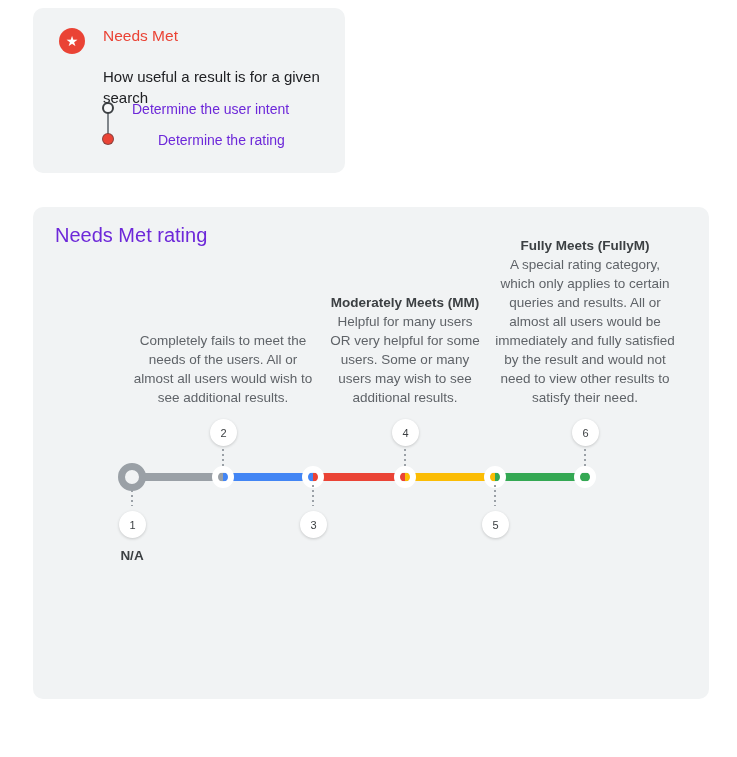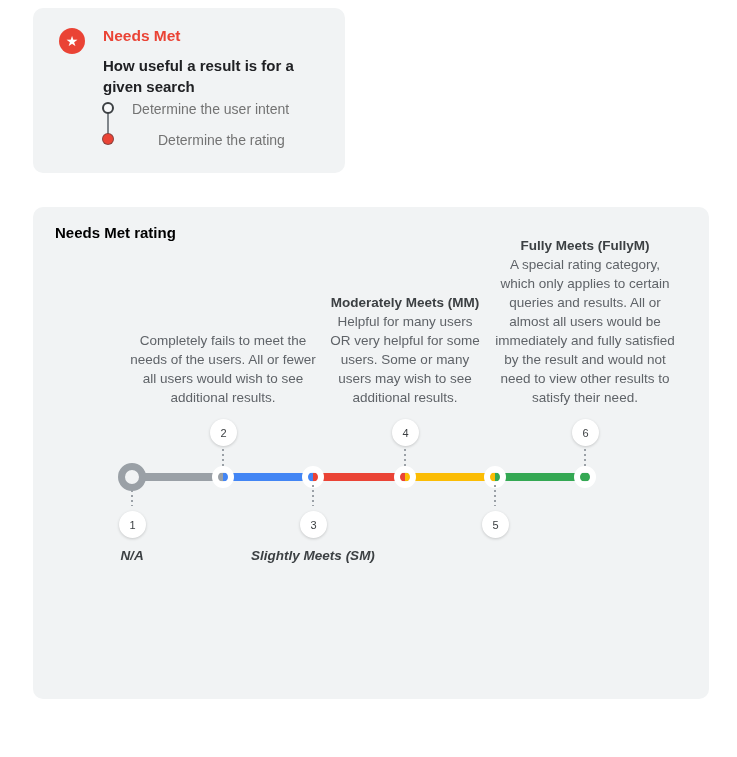--- a/index.html
+++ b/index.html
@@ -8,40 +8,40 @@
   .page { position:relative; width:737px; height:757px; overflow:hidden; }
 
   .card { position:absolute; background:#f1f3f4; border-radius:10px; }
   #intro-card { left:33px; top:8px; width:312px; height:165px; }
   #rating-card { left:33px; top:207px; width:676px; height:492px; }
 
   
   .badge { position:absolute; left:26px; top:20px; width:26px; height:26px;
     border-radius:50%; display:flex; align-items:center; justify-content:center;
     color:#fff; font-size:14px; line-height:1; }
-  .intro-title { position:absolute; left:70px; top:19px; font-size:15.5px; font-weight:bold; }
-  .intro-subtitle { position:absolute; left:70px; top:47px; width:220px;
-    font-size:15px; font-weight:bold; color:#202124; line-height:21px; }
+  .intro-title { position:absolute; left:70px; top:19px; font-size:15.5px; font-weight:normal; }
+  .intro-subtitle { position:absolute; left:70px; top:58px; width:220px;
+    font-size:15px; font-weight:normal; color:#202124; line-height:21px; }
   .step-line { position:absolute; left:74px; top:100px; width:2px; height:31px; background:#80868b; }
   .step-dot { position:absolute; width:12px; height:12px; border-radius:50%; }
   .step-dot.open { left:69px; top:94px; background:#f8f9fa; border:2px solid #3c4043; }
   .step-dot.filled { left:69px; top:125px; border:1px solid rgba(60,64,67,.55); }
-  .step-label { position:absolute; left:99px; font-size:14px; color:#737373; }
+  .step-label { position:absolute; left:99px; font-size:14px; color:#6d28d9; }
   .step-label.first { top:93px; }
   .step-label.second { top:124px;margin-left:26px; }
 
   
-  .rating-title { position:absolute; left:22px; top:17px; font-size:15px;
-    font-weight:bold; color:#000000; }
+  .rating-title { position:absolute; left:22px; top:17px; font-size:20px;
+    font-weight:normal; color:#6d28d9; }
 
   .col { position:absolute; text-align:center; }
   .col h4 { font-size:13.5px; font-weight:bold; color:#3c4043; line-height:19px; }
   .col p { font-size:13.5px; color:#5f6368; line-height:19px; }
   .col.above { bottom:292px; }
-  .col.below { top:339px;font-style:italic; }
+  .col.below { top:339px; }
   #col-failsm { left:95px; width:190px; }
   #col-mm     { left:294px; width:156px; }
   #col-fullym { left:462px; width:180px; }
   #col-na     { left:69px;  width:60px; }
   #col-sm     { left:172px; width:216px; }
   #col-hm     { left:390px; width:144px; }
 
   .seg { position:absolute; top:266px; height:8px; }
   #seg-gray   { left:99px;  width:91px; }
   #seg-blue   { left:190px; width:90px; }
@@ -88,21 +88,21 @@
     <div class="step-dot open"></div>
     <div class="step-dot filled" style="background-color: rgb(234, 67, 53);"></div>
     <div class="step-label first">Determine the user intent</div>
     <div class="step-label second">Determine the rating</div>
   </section>
 
   <section class="card" id="rating-card">
     <h2 class="rating-title">Needs Met rating</h2>
 
     <div class="col above" id="col-failsm">
-      <p>Completely fails to meet the needs of the users. All or fewer all users would wish to see additional results.</p>
+      <p>Completely fails to meet the needs of the users. All or almost all users would wish to see additional results.</p>
     </div>
     <div class="col above" id="col-mm">
       <h4>Moderately Meets (MM)</h4>
       <p>Helpful for many users OR very helpful for some users. Some or many users may wish to see additional results.</p>
     </div>
     <div class="col above" id="col-fullym">
       <h4>Fully Meets (FullyM)</h4>
       <p>A special rating category, which only applies to certain queries and results. All or almost all users would be immediately and fully satisfied by the result and would not need to view other results to satisfy their need.</p>
     </div>
 
@@ -132,17 +132,16 @@
     <div class="dots below" id="dots-5"></div>
 
     <div class="num-circle below" id="num-1">1</div>
     <div class="num-circle below" id="num-3">3</div>
     <div class="num-circle below" id="num-5">5</div>
 
     <div class="col below" id="col-na">
       <h4>N/A</h4>
     </div>
     <div class="col below" id="col-sm">
-      <h4>Slightly Meets (SM)</h4>
     </div>
   </section>
 
 </div>
 
 </body></html>

